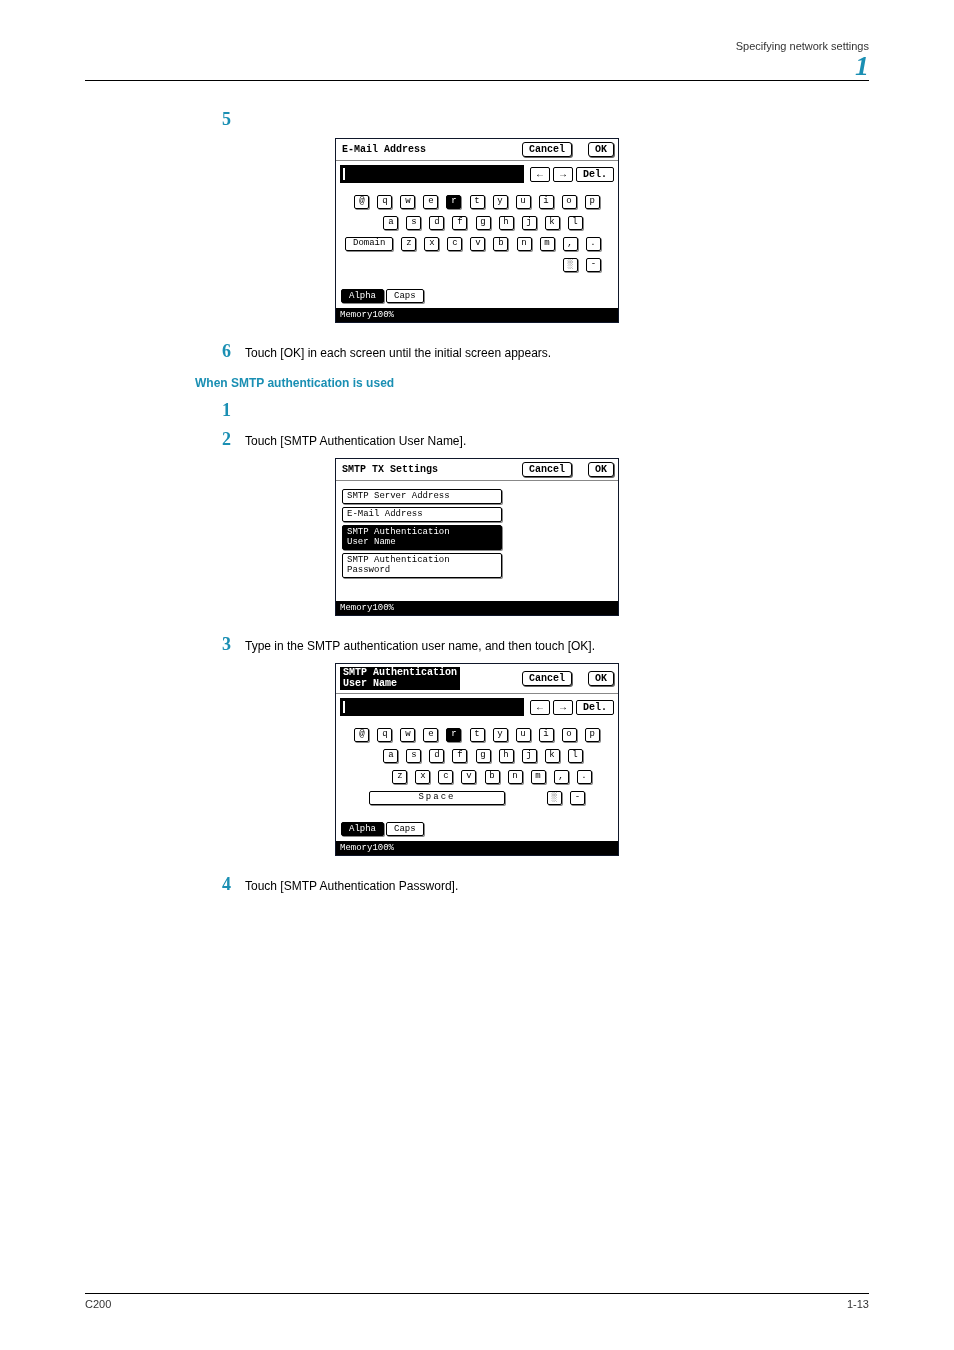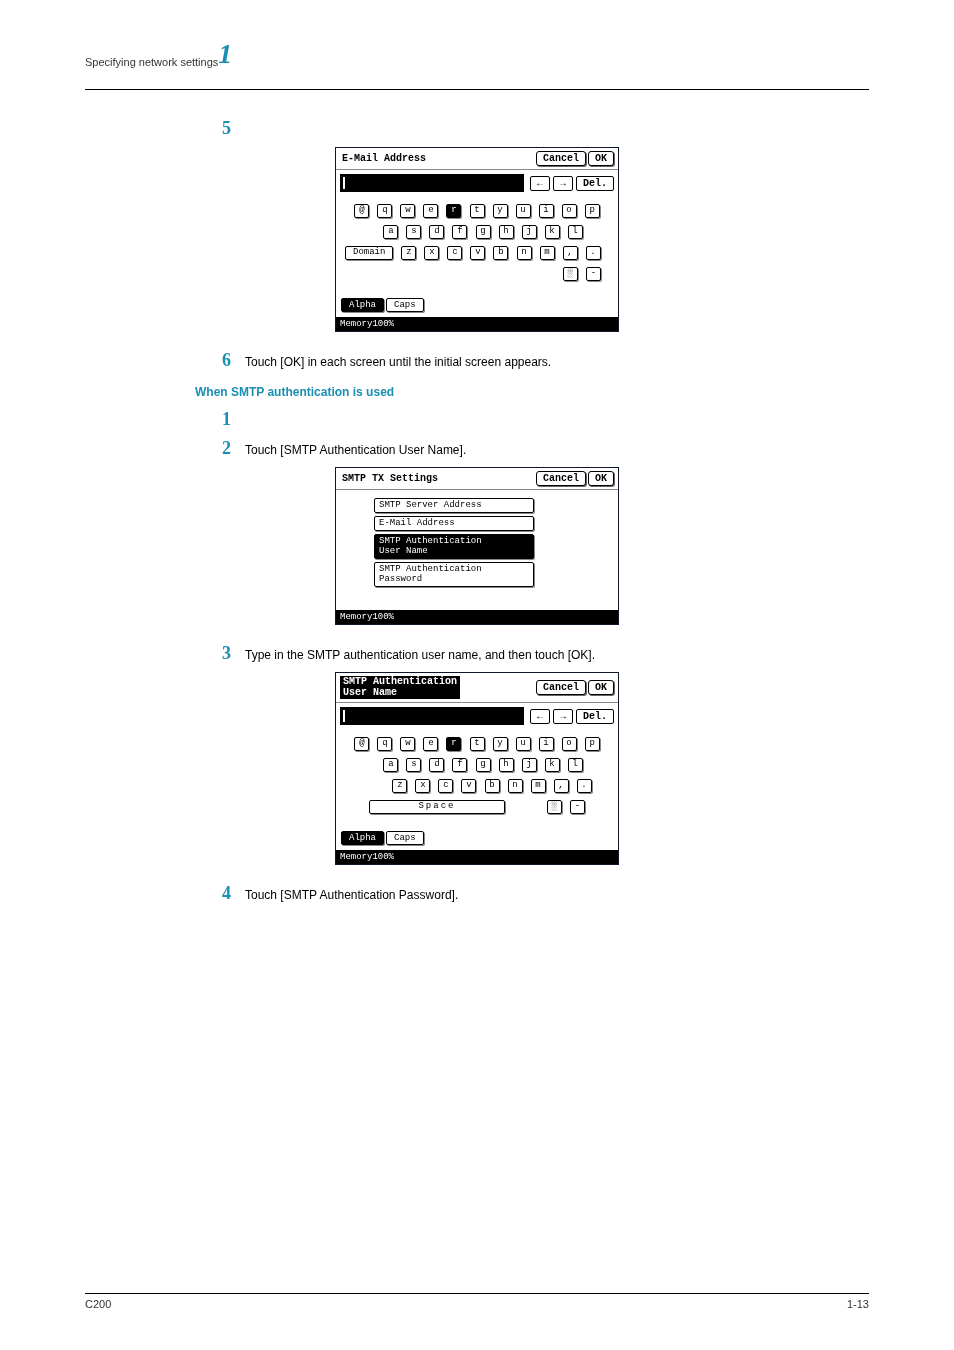--- a/index.html
+++ b/index.html
@@ -11,25 +11,26 @@
     background: #fff;
     width: 954px;
   }
   .page {
     padding: 40px 85px 40px 85px;
     position: relative;
     min-height: 1270px;
   }
   .header-row {
     border-bottom: 1px solid #000;
-    padding-bottom: 21px;
+    padding-bottom: 0;
     margin-bottom: 28px;
     display: flex;
     justify-content: flex-start;
     align-items: flex-end;
+    flex-direction: column;
   }
   .header-left { font-size: 11px; color: #333; }
   .header-right {
     font-size: 28px;
     font-weight: bold;
     font-style: italic;
     color: #1a8fb3;
     font-family: Georgia, 'Times New Roman', serif;
     line-height: 1;
   }
@@ -66,21 +67,21 @@
   }
   .ss-titlebar {
     display: flex;
     justify-content: space-between;
     align-items: center;
     padding: 3px 4px;
     border-bottom: 1px solid #888;
   }
   .ss-title { font-weight: bold; font-size: 10px; padding-left: 2px;}
   .ss-title.sel { background: #000; color: #fff; padding: 1px 3px;}
-  .ss-btns { display: flex; gap: 2px; justify-content: flex-end; }
+  .ss-btns { display: flex; gap: 16px; justify-content: flex-end; }
   .ss-btn {
     border: 1px solid #000;
     border-radius: 3px;
     padding: 1px 6px;
     font-size: 10px;
     font-weight: bold;
     background: #fff;
     box-shadow: 1px 1px 0 #666;
   }
   .ss-btn.flat { box-shadow: none; border-radius: 2px; }
@@ -141,21 +142,20 @@
   .ss-list { padding: 8px 6px 20px 6px; }
   .ss-list-item {
     border: 1px solid #000;
     border-radius: 2px;
     padding: 2px 4px;
     margin-bottom: 3px;
     width: 150px;
     font-size: 9px;
     box-shadow: 1px 1px 0 #888;
     line-height: 1.05;
-    margin-left: 32px;
   }
   .ss-list-item.sel { background: #000; color: #fff; }
   .footer {
     position: absolute;
     bottom: 40px;
     left: 85px;
     right: 85px;
     border-top: 1px solid #000;
     padding-top: 4px;
     display: flex;

